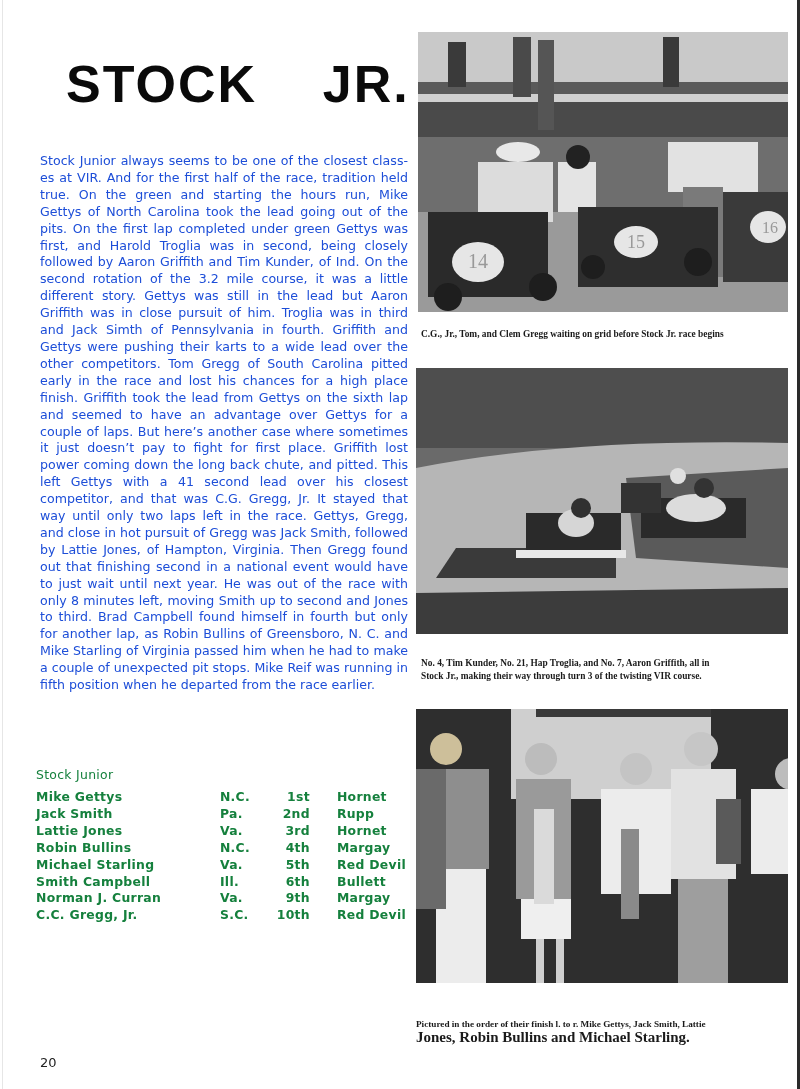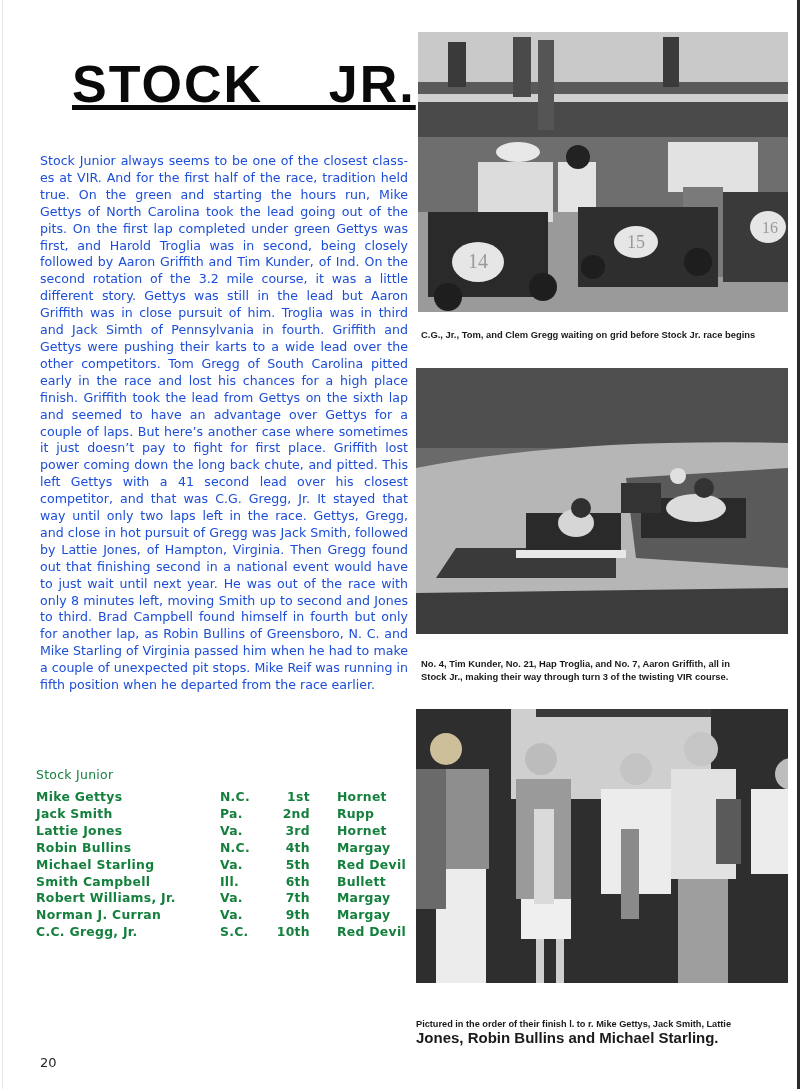--- a/index.html
+++ b/index.html
@@ -10,24 +10,24 @@
   }
   .page-edge {
     position: absolute; left: 797px; top: 0; width: 3px; height: 1089px;
     background: #2a2a2a;
   }
   .left-edge {
     position: absolute; left: 2px; top: 0; width: 1px; height: 1089px;
     background: #e6e6e6;
   }
   .title {
-    position: absolute; left: 72px; top: 58px;
+    position: absolute; left: 66px; top: 58px;
     font-family: "Liberation Sans", sans-serif; font-weight: bold;
     font-size: 52px; letter-spacing: 2px; color: #0a0a0a;
-    white-space: pre; line-height: 1; text-decoration: underline;
+    white-space: pre; line-height: 1;
   }
   .body-text {
     position: absolute; left: 40px; top: 153px; width: 368px;
     font-family: "DejaVu Sans", sans-serif; font-size: 12.6px;
     line-height: 16.9px; text-align: justify; color: #1d4ed8;
     hyphens: manual;
   }
   .body-text p { margin: 0; }
   .results {
     position: absolute; left: 36px; top: 767px; width: 370px;
@@ -39,21 +39,21 @@
   .results td { padding: 0; height: 16.9px; line-height: 16.9px; white-space: nowrap; }
   .results td.name { width: 184px; }
   .results td.state { width: 52px; }
   .results td.place { width: 38px; text-align: right; }
   .results td.kart { padding-left: 27px; }
   .photo {
     position: absolute; overflow: hidden; background: #555;
   }
   .photo svg { display: block; width: 100%; height: 100%; }
   .caption {
-    position: absolute; font-family: Liberation Sans, sans-serif;
+    position: absolute; font-family: Liberation Serif, serif;
     font-weight: bold; font-size: 9.4px; line-height: 13px; color: #1a1a1a;
     white-space: nowrap;
   }
   .page-number {
     position: absolute; left: 40px; top: 1055px;
     font-family: "DejaVu Sans", sans-serif; font-size: 13px; color: #222;
   }
 </style>
 </head>
 <body>
@@ -99,26 +99,20 @@
         <td class="name">Michael Starling</td>
         <td class="state">Va.</td>
         <td class="place">5th</td>
         <td class="kart">Red Devil</td>
       </tr>
       <tr>
         <td class="name">Smith Campbell</td>
         <td class="state">Ill.</td>
         <td class="place">6th</td>
         <td class="kart">Bullett</td>
-      </tr>
-      <tr>
-        <td class="name">Robert Williams, Jr.</td>
-        <td class="state">Va.</td>
-        <td class="place">7th</td>
-        <td class="kart">Margay</td>
       </tr>
       <tr>
         <td class="name">Norman J. Curran</td>
         <td class="state">Va.</td>
         <td class="place">9th</td>
         <td class="kart">Margay</td>
       </tr>
       <tr>
         <td class="name">C.C. Gregg, Jr.</td>
         <td class="state">S.C.</td>

